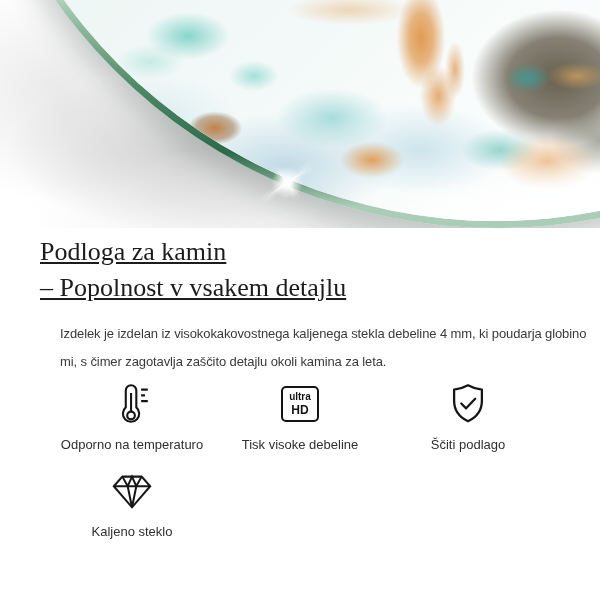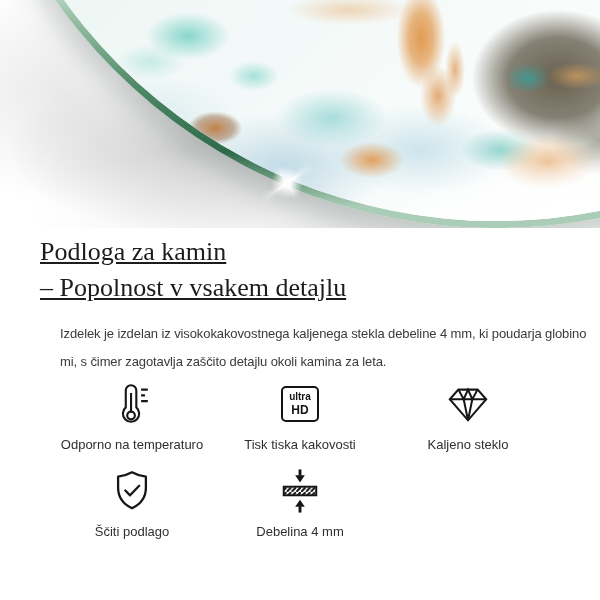--- a/index.html
+++ b/index.html
@@ -175,60 +175,43 @@
         <div class="label">Odporno na temperaturo</div>
       </div>
 
       <div class="feature">
         <div class="icon">
           <div class="hd-box">
             <span class="hd-top">ultra</span>
             <span class="hd-bottom">HD</span>
           </div>
         </div>
-        <div class="label">Tisk tiska kakovosti</div>
+        <div class="label">Tisk visoke debeline</div>
+      </div>
+
+      <div class="feature">
+        <div class="icon">
+          <svg width="46" height="46" viewBox="0 0 48 48" fill="none" stroke="#161616" stroke-width="2.4" stroke-linejoin="round">
+            <path d="M24 4.5 C28.5 7 33 8.5 38.5 9 V20.5 C38.5 30 33 37.6 24 42 C15 37.6 9.5 30 9.5 20.5 V9 C15 8.5 19.5 7 24 4.5 Z"></path>
+            <path d="M17 23.5 L22 28.5 L31.5 18.5" stroke-linecap="round"></path>
+          </svg>
+        </div>
+        <div class="label">Ščiti podlago</div>
       </div>
 
       <div class="feature">
         <div class="icon">
           <svg width="46" height="46" viewBox="0 0 48 48" fill="none" stroke="#161616" stroke-width="2.1" stroke-linejoin="miter">
             <path d="M14 9 H34 L43 19 L24 41 L5 19 Z"></path>
             <path d="M5 19 H43"></path>
             <path d="M14 9 L19.5 19 L24 9 L28.5 19 L34 9"></path>
             <path d="M19.5 19 L24 41 M28.5 19 L24 41"></path>
           </svg>
         </div>
         <div class="label">Kaljeno steklo</div>
       </div>
 
-      <div class="feature">
-        <div class="icon">
-          <svg width="46" height="46" viewBox="0 0 48 48" fill="none" stroke="#161616" stroke-width="2.4" stroke-linejoin="round">
-            <path d="M24 4.5 C28.5 7 33 8.5 38.5 9 V20.5 C38.5 30 33 37.6 24 42 C15 37.6 9.5 30 9.5 20.5 V9 C15 8.5 19.5 7 24 4.5 Z"></path>
-            <path d="M17 23.5 L22 28.5 L31.5 18.5" stroke-linecap="round"></path>
-          </svg>
-        </div>
-        <div class="label">Ščiti podlago</div>
-      </div>
-
-
-      <div class="feature">
-        <div class="icon">
-          <svg width="46" height="46" viewBox="0 0 48 48">
-            <defs>
-              <pattern id="hatch4" width="5" height="5" patternUnits="userSpaceOnUse">
-                <path d="M-1 6 L6 -1" stroke="#141414" stroke-width="2.2"></path>
-              </pattern>
-            </defs>
-            <rect x="7" y="19.5" width="34" height="9" fill="url(#hatch4)" stroke="#141414" stroke-width="2"></rect>
-            <path d="M24 1.5 V8" stroke="#141414" stroke-width="3"></path>
-            <polygon points="19,7.5 29,7.5 24,15" fill="#141414"></polygon>
-            <path d="M24 46.5 V40" stroke="#141414" stroke-width="3"></path>
-            <polygon points="19,40.5 29,40.5 24,33" fill="#141414"></polygon>
-          </svg>
-        </div>
-        <div class="label">Debelina 4 mm</div>
-      </div>
+
 
     </div>
   </section>
 
 </div>
 
 </body></html>

